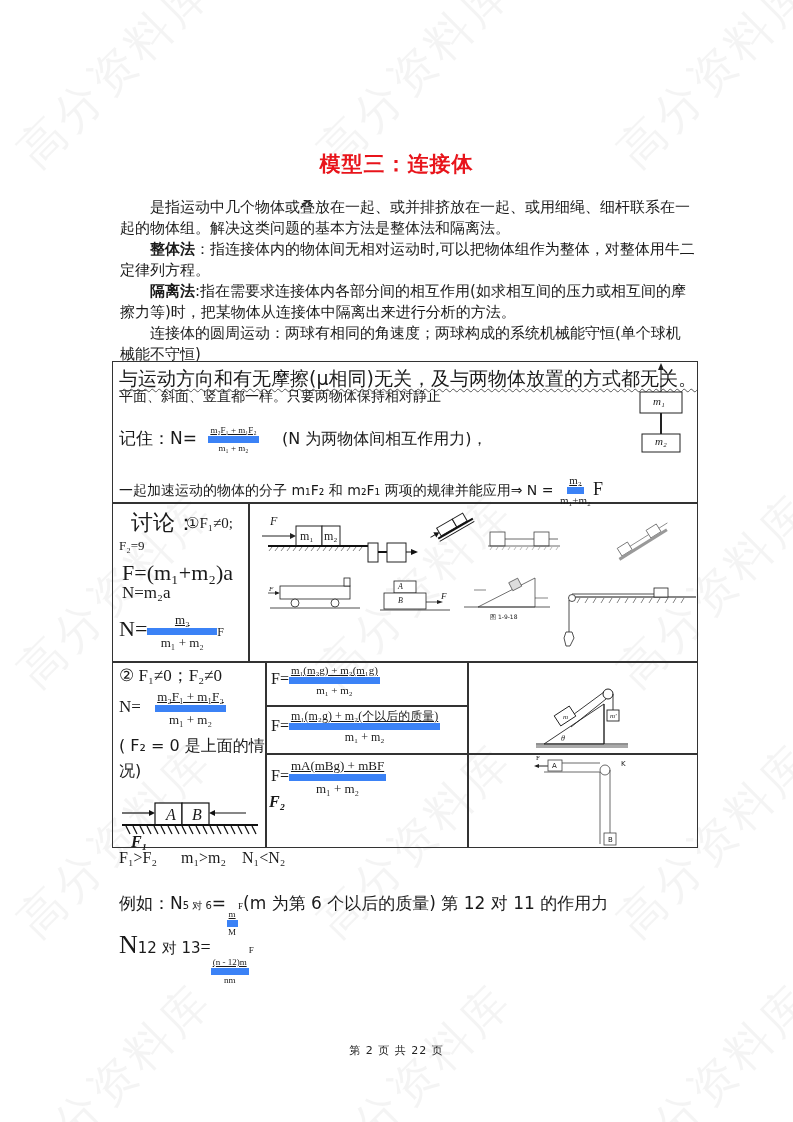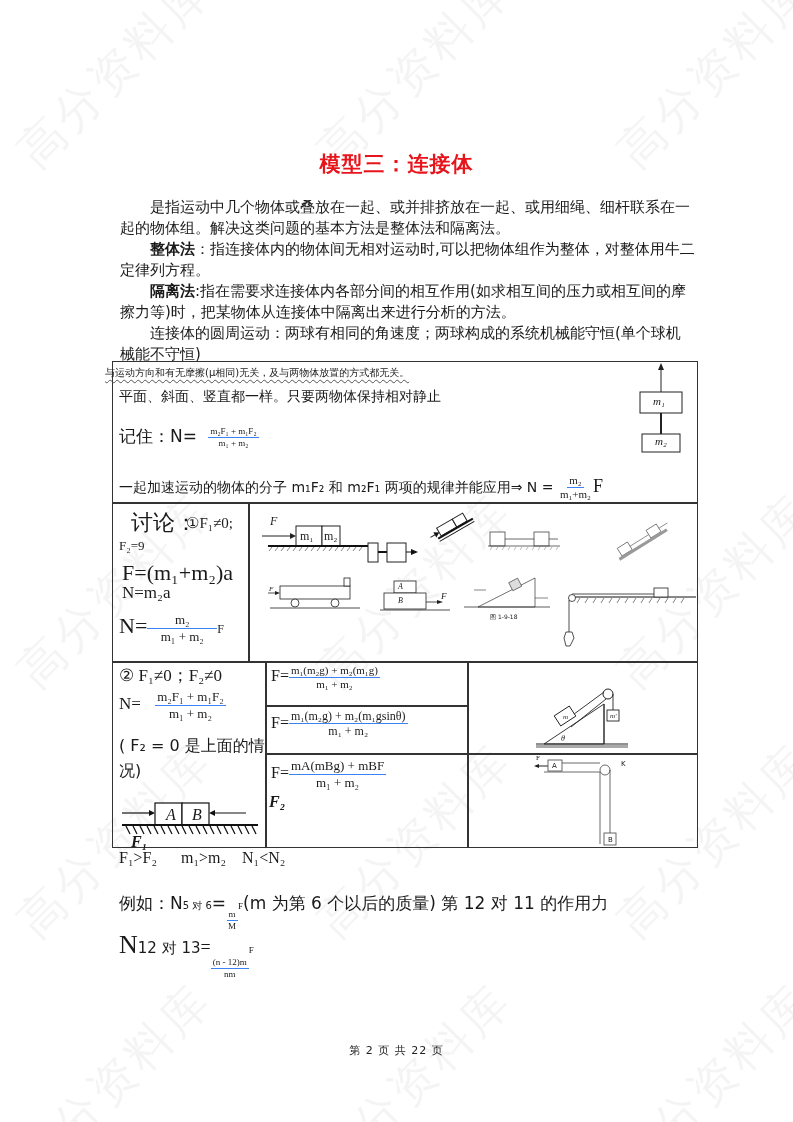--- a/index.html
+++ b/index.html
@@ -16,21 +16,21 @@
 
   .tbl { position: absolute; left: 112px; top: 361px; width: 586px; height: 487px; border: 1.5px solid #333; }
   .hline { position: absolute; height: 1.5px; background: #333; }
   .vline { position: absolute; width: 1.5px; background: #333; }
 
   .txt { position: absolute; white-space: nowrap; font-family: "DejaVu Sans", sans-serif; font-size: 15px; color: #1a1a1a; }
   .serif { font-family: "Liberation Serif", serif; }
   .wavy { text-decoration: underline wavy #555; text-underline-offset: 3px; text-decoration-thickness: 1px; }
 
   .frac { display: inline-flex; flex-direction: column; align-items: center; vertical-align: middle; font-family: "Liberation Serif", serif; }
-  .frac .num { border-bottom: 1px solid #3b82f6; padding: 0 2px; line-height: 1.2; }
+  .frac .num { border-bottom: 7px solid #3b82f6; padding: 0 2px; line-height: 1.2; text-decoration: underline; }
   .frac .den { line-height: 1.2; padding: 0 2px; }
   .f9 { font-size: 9px; }
   .f11 { font-size: 11px; }
   .f12 { font-size: 12px; }
   .f13 { font-size: 13px; }
 
   .diagram { position: absolute; }
   .footer { position: absolute; top: 1043px; left: 0; width: 793px; text-align: center; font-size: 11px; font-family: "DejaVu Sans", sans-serif; color: #222; letter-spacing: 1px; }
 </style>
 </head>
@@ -68,28 +68,29 @@
 
 <div class="hline" style="left:112px;top:502px;width:586px;"></div>
 <div class="hline" style="left:112px;top:661px;width:586px;"></div>
 <div class="hline" style="left:265px;top:705px;width:202px;"></div>
 <div class="hline" style="left:265px;top:753px;width:433px;"></div>
 
 <div class="vline" style="left:248px;top:502px;height:159px;"></div>
 <div class="vline" style="left:265px;top:661px;height:187px;"></div>
 <div class="vline" style="left:467px;top:661px;height:187px;"></div>
 
-<div class="txt wavy" style="left:105px;top:366px;font-size:10px;text-align:right;">与运动方向和有无摩擦(μ相同)无关，及与两物体放置的方式都无关。</div>
+<div class="txt wavy" style="left:119px;top:366px;font-size:19px;text-align:right;">与运动方向和有无摩擦(μ相同)无关，及与两物体放置的方式都无关。</div>
 <div class="txt" style="left:119px;top:388px;font-size:14px;">平面、斜面、竖直都一样。只要两物体保持相对静止</div>
 <div class="txt" style="left:119px;top:425px;font-size:17px;">
   <span>记住：N=</span>
   <span class="frac f9" style="margin-left:6px;">
     <span class="num">m₂F₁ + m₁F₂</span>
     <span class="den">m₁ + m₂</span>
   </span>
+  <span style="margin-left:18px;font-size:16px;">(N 为两物体间相互作用力)，</span>
 </div>
 <div class="txt" style="left:119px;top:474px;font-size:14px;">
   <span>一起加速运动的物体的分子 m₁F₂ 和 m₂F₁ 两项的规律并能应用⇒ N =</span>
   <span class="frac f11">
     <span class="num">m₂</span>
     <span class="den">m₁+m₂</span>
   </span><span class="serif" style="font-size:18px;">F</span>
 </div>
 
 <svg class="diagram" style="left:636px;top:362px;" width="50" height="95" viewBox="0 0 50 95">
@@ -281,21 +282,21 @@
 <div class="txt serif" style="left:192px;top:806px;font-size:16px;font-style:italic;">B</div>
 
 <div class="txt serif" style="left:271px;top:664px;font-size:16px;">
   <span>F=</span><span class="frac f11">
     <span class="num">m₁(m₂g) + m₂(m₁g)</span>
     <span class="den">m₁ + m₂</span>
   </span>
 </div>
 <div class="txt serif" style="left:271px;top:709px;font-size:16px;">
   <span>F=</span><span class="frac f12">
-    <span class="num">m₁(m₂g) + m₂(m₁gsinθ)</span>
+    <span class="num">m₁(m₂g) + m₂(个以后的质量)</span>
     <span class="den">m₁ + m₂</span>
   </span>
 </div>
 <div class="txt serif" style="left:271px;top:758px;font-size:16px;">
   <span>F=</span><span class="frac f13">
     <span class="num">mA(mBg) + mBF</span>
     <span class="den">m₁ + m₂</span>
   </span>
 </div>
 

